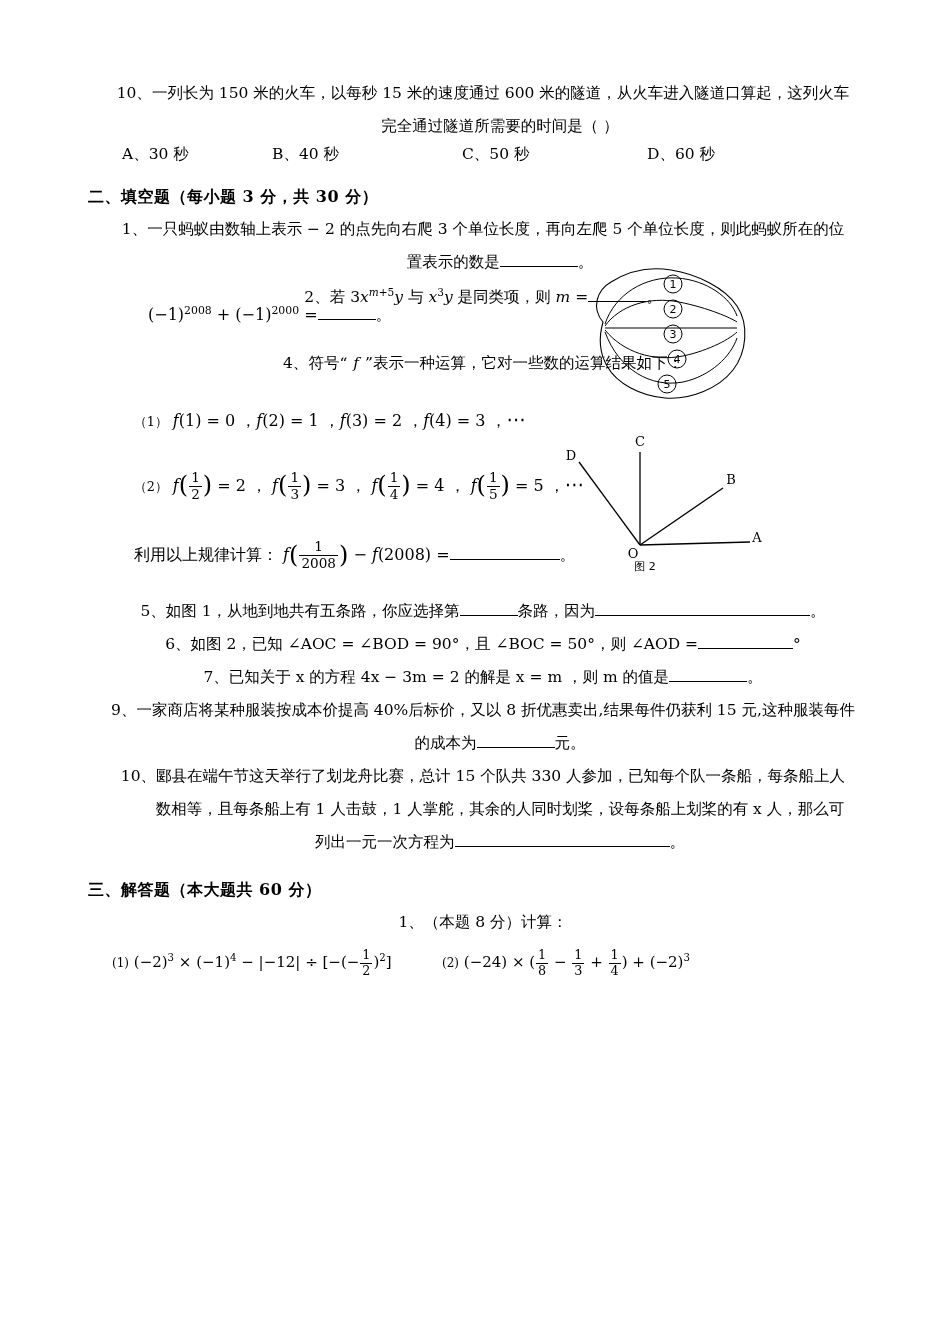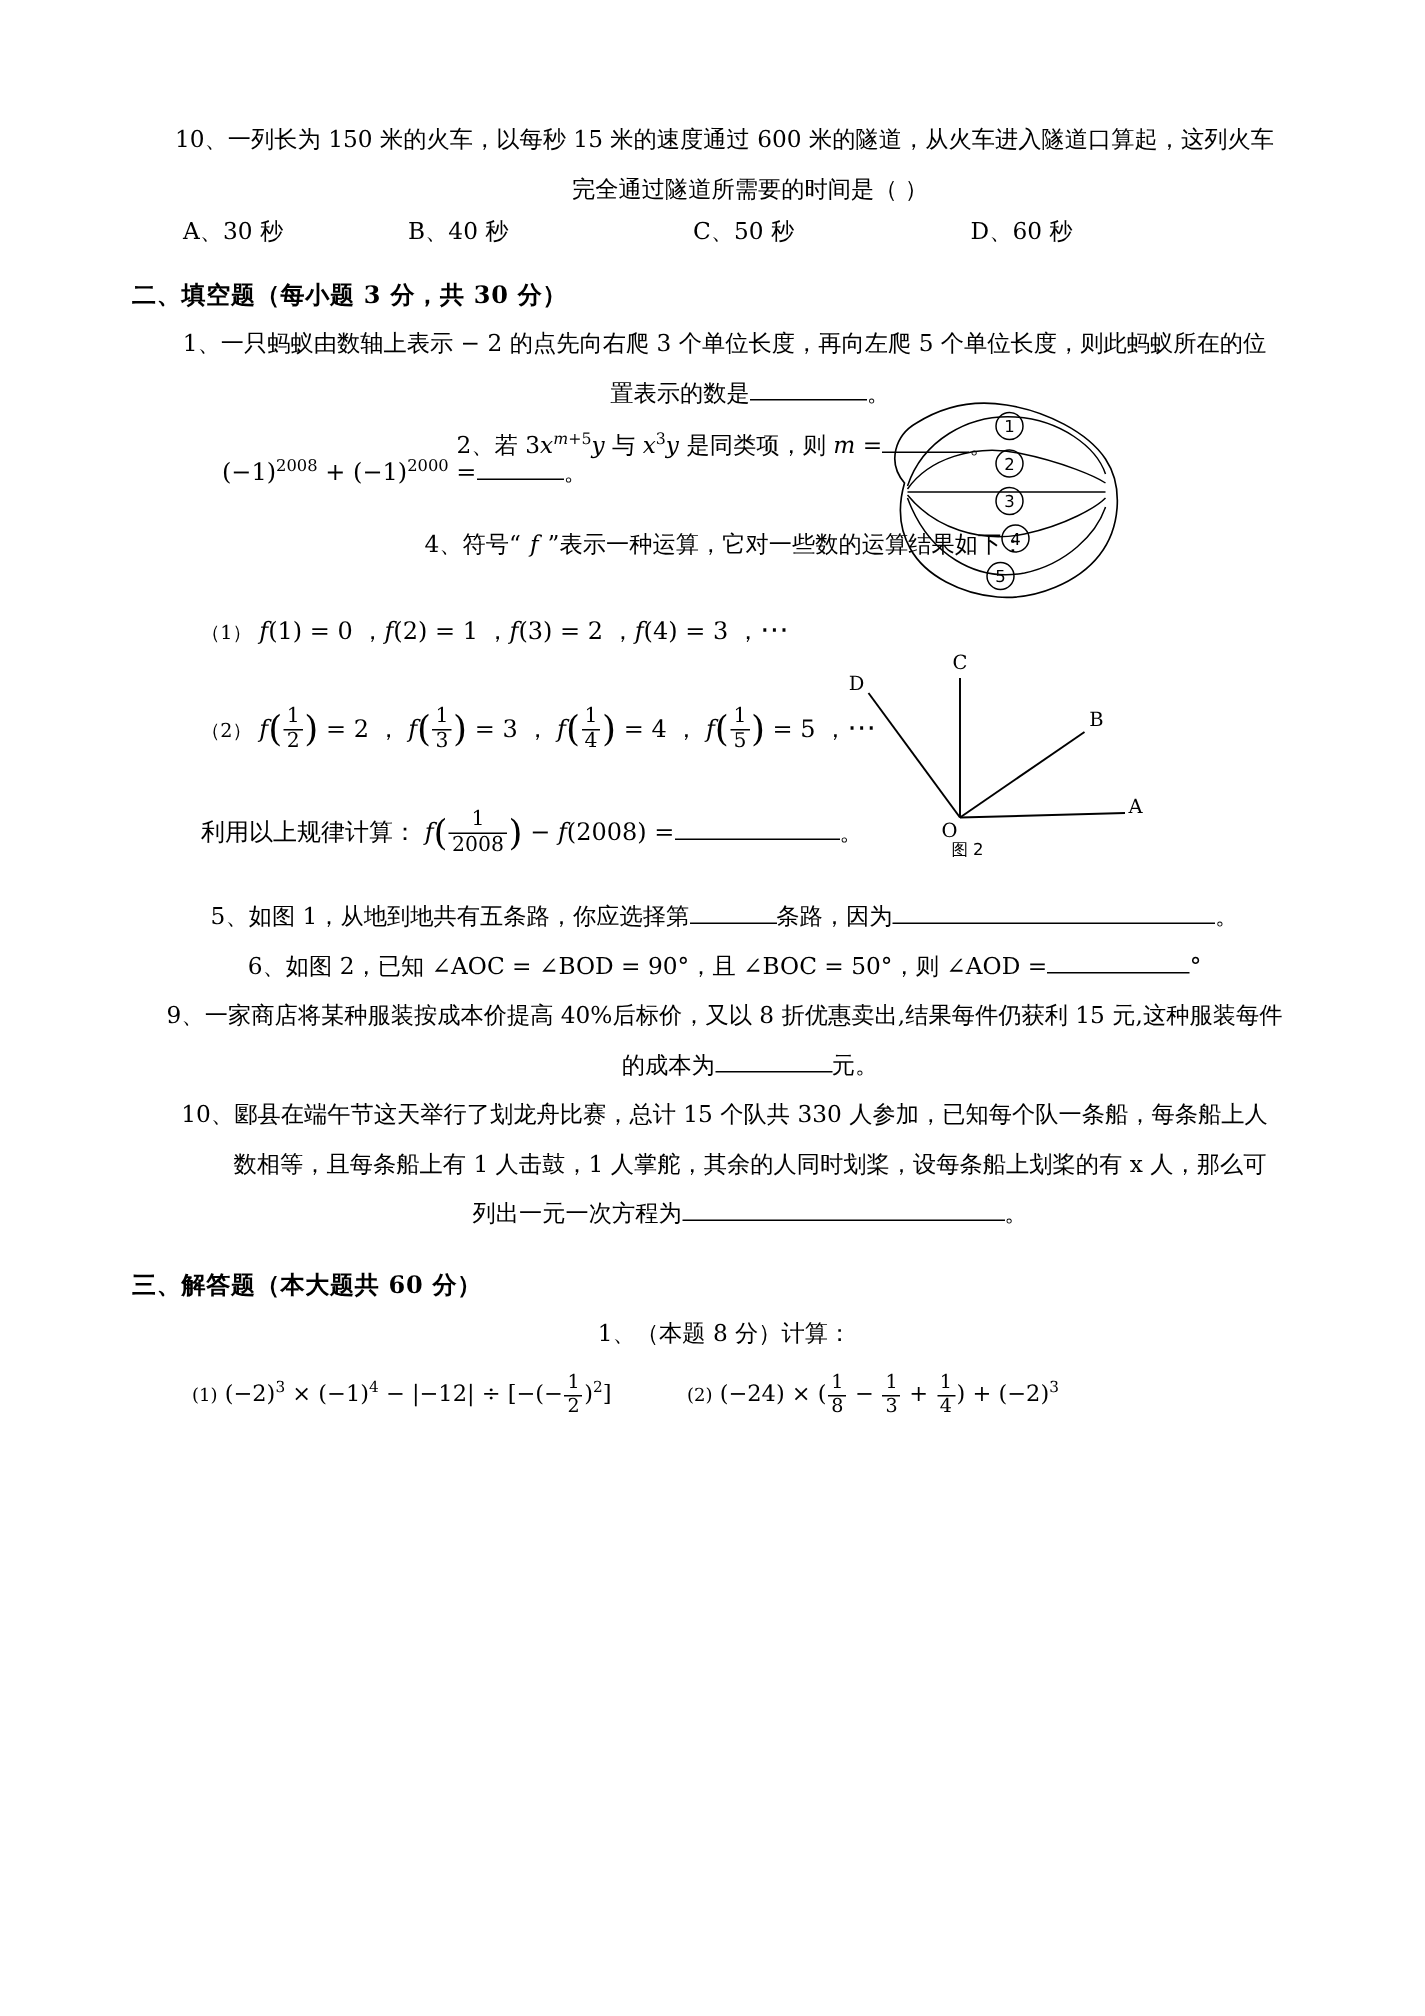--- a/index.html
+++ b/index.html
@@ -98,21 +98,21 @@
   .fig2 {
     position: absolute;
     left: 565px;
     top: 430px;
     width: 200px;
     height: 145px;
   }
   .q-num { white-space: nowrap; }
   .calcrow {
     display: flex;
-    margin-left: 40px;
+    margin-left: 24px;
     margin-top: 10px;
     font-size: 15px;
   }
   .calcrow .c1 { width: 330px; }
 </style>
 </head>
 <body>
 
 <div class="page">
 
@@ -218,20 +218,23 @@
       <span class="q-num">5、</span><span>如图 1，从地到地共有五条路，你应选择第</span><span class="blank-m"></span><span>条路，因为</span><span class="blank-xl"></span><span>。</span>
     </div>
 
     <div class="q">
       <span class="q-num">6、</span><span>如图 2，已知</span>
       <span class="mn">∠AOC = ∠BOD = 90°，</span><span>且</span>
       <span class="mn">∠BOC = 50°，</span><span>则</span>
       <span class="mn">∠AOD =</span><span class="blank-s" style="width:95px;"></span><span>°</span>
     </div>
 
+    <div class="q">
+      <span class="q-num">7、</span><span>已知关于 x 的方程 4x − 3m = 2 的解是 x = m ，则 m 的值是</span><span class="blank-s"></span><span>。</span>
+    </div>
 
 
     <div class="q">
       <span class="q-num">9、</span><span>一家商店将某种服装按成本价提高 40%后标价，又以 8 折优惠卖出,结果每件仍获利 15 元,这种服装每件</span>
     </div>
     <div class="q indent">
       <span>的成本为</span><span class="blank-s"></span><span>元。</span>
     </div>
 
     <div class="q">

